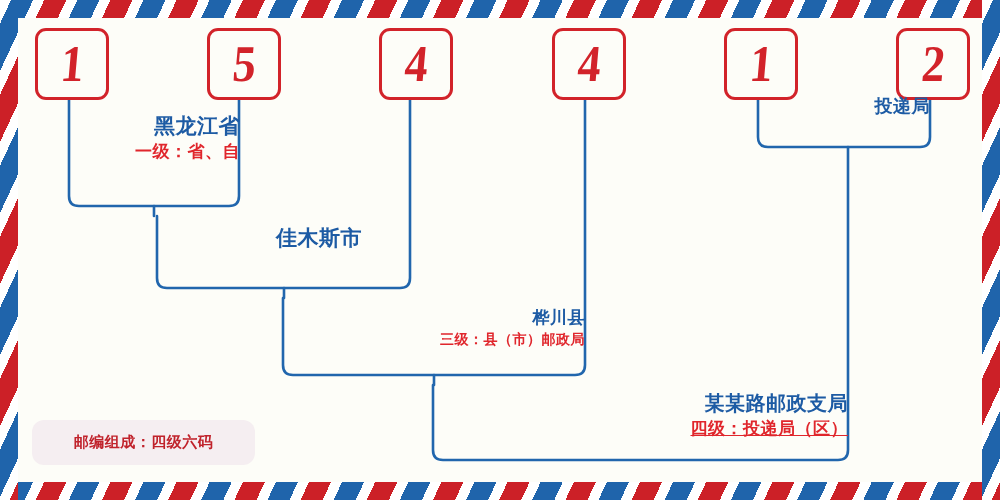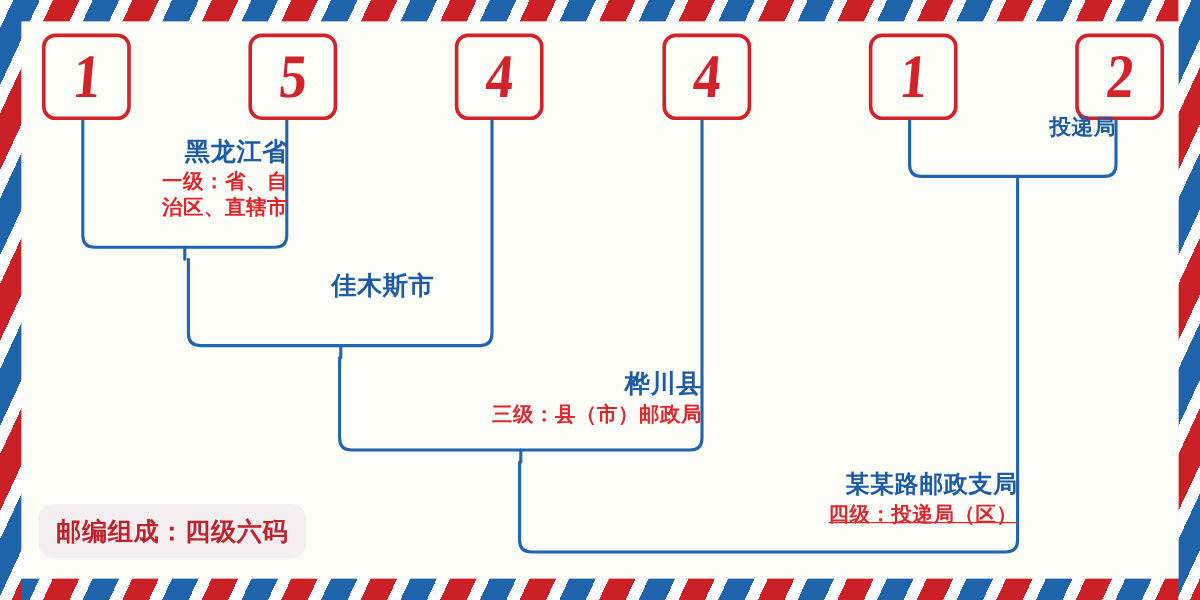--- a/index.html
+++ b/index.html
@@ -75,42 +75,42 @@
 
   #lbl-l1{left:70px;top:112px;width:170px;}
   #lbl-l1 .lbl-title{font-size:21px;}
   #lbl-l1 .lbl-sub{font-size:17px;line-height:1.22;margin-top:2px;}
 
   #lbl-l2{left:157px;top:224px;width:205px;}
   #lbl-l2 .lbl-title{font-size:21px;}
   #lbl-l2 .lbl-sub{font-size:17px;line-height:1.22;margin-top:2px;}
 
   #lbl-l3{left:283px;top:306px;width:302px;}
-  #lbl-l3 .lbl-title{font-size:21px;}
-  #lbl-l3 .lbl-sub{font-size:17px;line-height:1.22;margin-top:2px;}
+  #lbl-l3 .lbl-title{font-size:17px;}
+  #lbl-l3 .lbl-sub{font-size:14px;line-height:1.22;margin-top:2px;}
 
   #lbl-l4{left:433px;top:390px;width:415px;}
   #lbl-l4 .lbl-title{font-size:20px;margin-left:20px;}
   #lbl-l4 .lbl-sub{font-size:17px;line-height:1.22;margin-top:2px;text-decoration:underline;}
 
   #lbl-dl{left:758px;top:94px;width:172px;}
   #lbl-dl .lbl-title{font-size:18px;}
 
   
   #badge{
     position:absolute;left:32px;top:420px;
     width:223px;height:45px;
     background:#f5eef1;
     border-radius:12px;
     display:flex;align-items:center;justify-content:center;
     z-index:22;
   }
   #badge span{
     font-family:"Liberation Serif","DejaVu Serif",serif;
-    font-weight:700;font-size:21px;color:#c0222b;
+    font-weight:700;font-size:15px;color:#c0222b;
     letter-spacing:0.5px;white-space:nowrap;
   }
 </style>
 </head>
 <body>
 
 <div id="stage">
 
   <div class="border-band band-top stripe-h"></div>
   <div class="border-band band-bottom stripe-h"></div>
@@ -156,21 +156,20 @@
   </div>
 
   <div class="label-group" id="lbl-dl">
     <div class="lbl-title">投递局</div>
   </div>
 
   <div class="label-group" id="lbl-l1">
     <div class="lbl-title">黑龙江省</div>
     <div class="lbl-sub">
       <div>一级：省、自</div>
-      <div>治区、直辖市</div>
     </div>
   </div>
 
   <div class="label-group" id="lbl-l2">
     <div class="lbl-title">佳木斯市</div>
   </div>
 
   <div class="label-group" id="lbl-l3">
     <div class="lbl-title">桦川县</div>
     <div class="lbl-sub">

